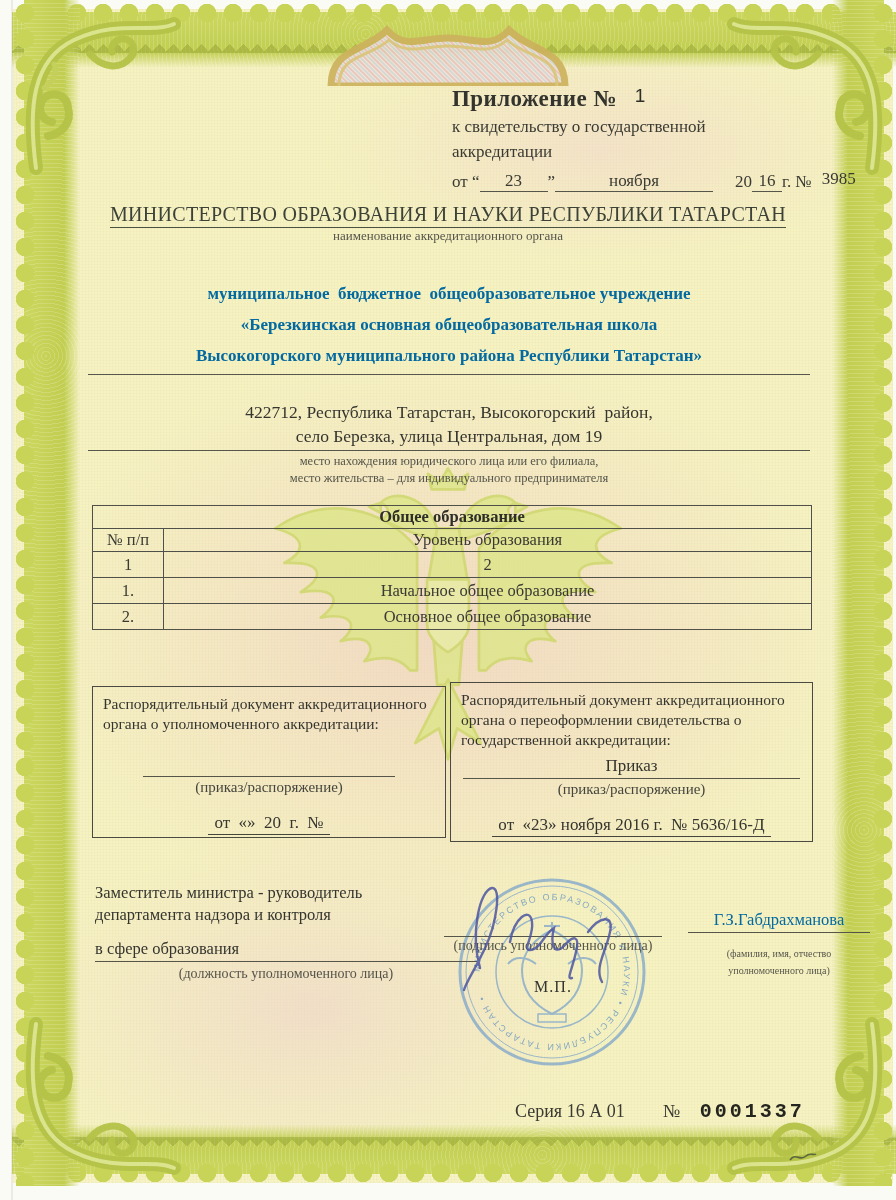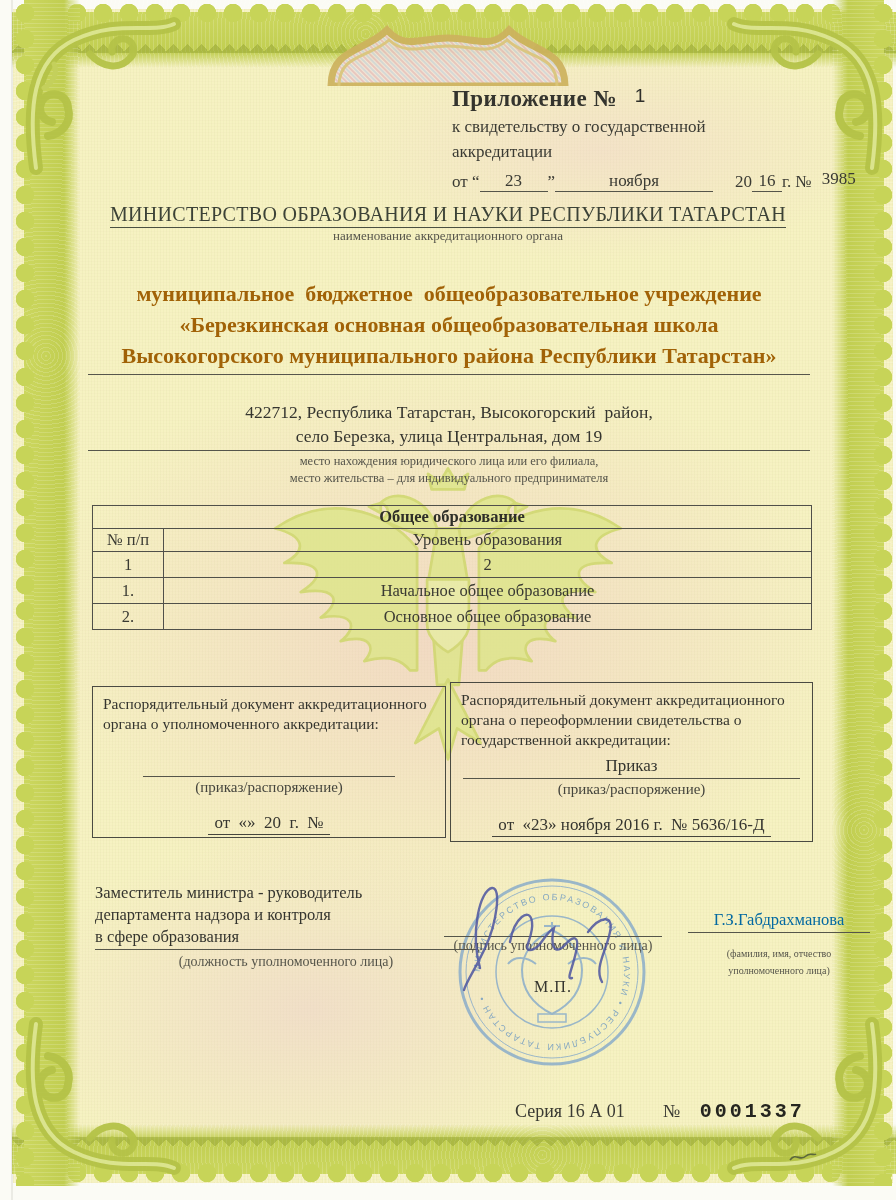--- a/index.html
+++ b/index.html
@@ -73,21 +73,21 @@
   .b-day{width:68px;}
   .b-month{width:158px;}
   .b-year{width:30px;}
   .fill-raised{position:relative;top:-3px;margin-left:10px;}
 
   .ministry-block{left:88px;top:203px;width:720px;text-align:center;}
   .ministry-name{display:inline-block;font-size:20px;letter-spacing:.3px;color:#3c4237;border-bottom:1.5px solid #4a5042;padding-bottom:1px;}
   .small-cap{font-size:13px;color:#55544a;}
 
   .org-block{left:88px;top:278px;width:722px;text-align:center;}
-  .org-line{font-size:22px;font-weight:bold;line-height:31px;color:#a16207;}
+  .org-line{font-size:17px;font-weight:bold;line-height:31px;color:#0369a1;}
   .org-rule{border-bottom:1px solid #56564c;margin-top:3px;}
   .caption-lines{font-size:12.5px;line-height:17px;color:#55544a;margin-top:2px;}
 
   .addr-block{left:88px;top:400px;width:722px;text-align:center;}
   .addr-line{font-size:17.5px;line-height:24px;color:#35352f;}
   .addr-rule{border-bottom:1px solid #56564c;margin-top:2px;}
 
   table.levels{position:absolute;left:92px;top:505px;width:720px;border-collapse:collapse;z-index:5;font-size:16.5px;color:#3a3a33;}
   table.levels td,table.levels th{border:1px solid #50504a;padding:1px 4px;text-align:center;background:transparent;}
   table.levels .title-cell{font-weight:bold;font-size:16.5px;color:#2e2e28;}
@@ -98,21 +98,21 @@
   .order-left{left:92px;top:686px;width:332px;height:136px;}
   .order-right{left:450px;top:682px;width:341px;height:144px;}
   .order-caption{text-align:center;font-size:15px;color:#45453d;}
   .fill-line{border-bottom:1px solid #55554a;text-align:center;font-size:17px;line-height:20px;}
   .order-left .fill-line{margin:24px 40px 0 40px;height:18px;}
   .order-right .fill-line{margin:6px 2px 0 2px;height:22px;}
   .order-detail{text-align:center;margin-top:16px;}
   .order-detail span{display:inline-block;border-bottom:1px solid #45453d;font-size:17px;padding:0 6px 1px 6px;}
 
   .sig-left{left:95px;top:882px;width:382px;font-size:16.5px;line-height:22px;color:#35352f;}
-  .sig-pos3{border-bottom:1px solid #55554a;padding-bottom:1px;}
+  .sig-pos3{border-bottom:1px solid #55554a;padding-bottom:1px;margin-top:12px;}
   .sig-left .small-cap{display:block;text-align:center;font-size:14px;margin-top:1px;}
   .sig-mid{left:444px;top:936px;width:218px;text-align:center;}
   .sig-mid .topline{border-top:1px solid #55554a;font-size:14px;color:#55544a;padding-top:1px;}
   .sig-mp{font-size:16px;color:#35352f;margin-top:24px;letter-spacing:1px;}
   .sig-right{left:688px;top:910px;width:182px;text-align:center;}
   .sig-name{font-size:16.5px;color:#0369a1;border-bottom:1px solid #55554a;padding-bottom:2px;}
   .sig-right .small-cap{font-size:10px;line-height:17px;margin-top:12px;display:block;}
 
   .serial{left:515px;top:1100px;display:flex;align-items:baseline;font-size:18px;color:#3a3a33;}
   .serial .no{margin-left:38px;}

